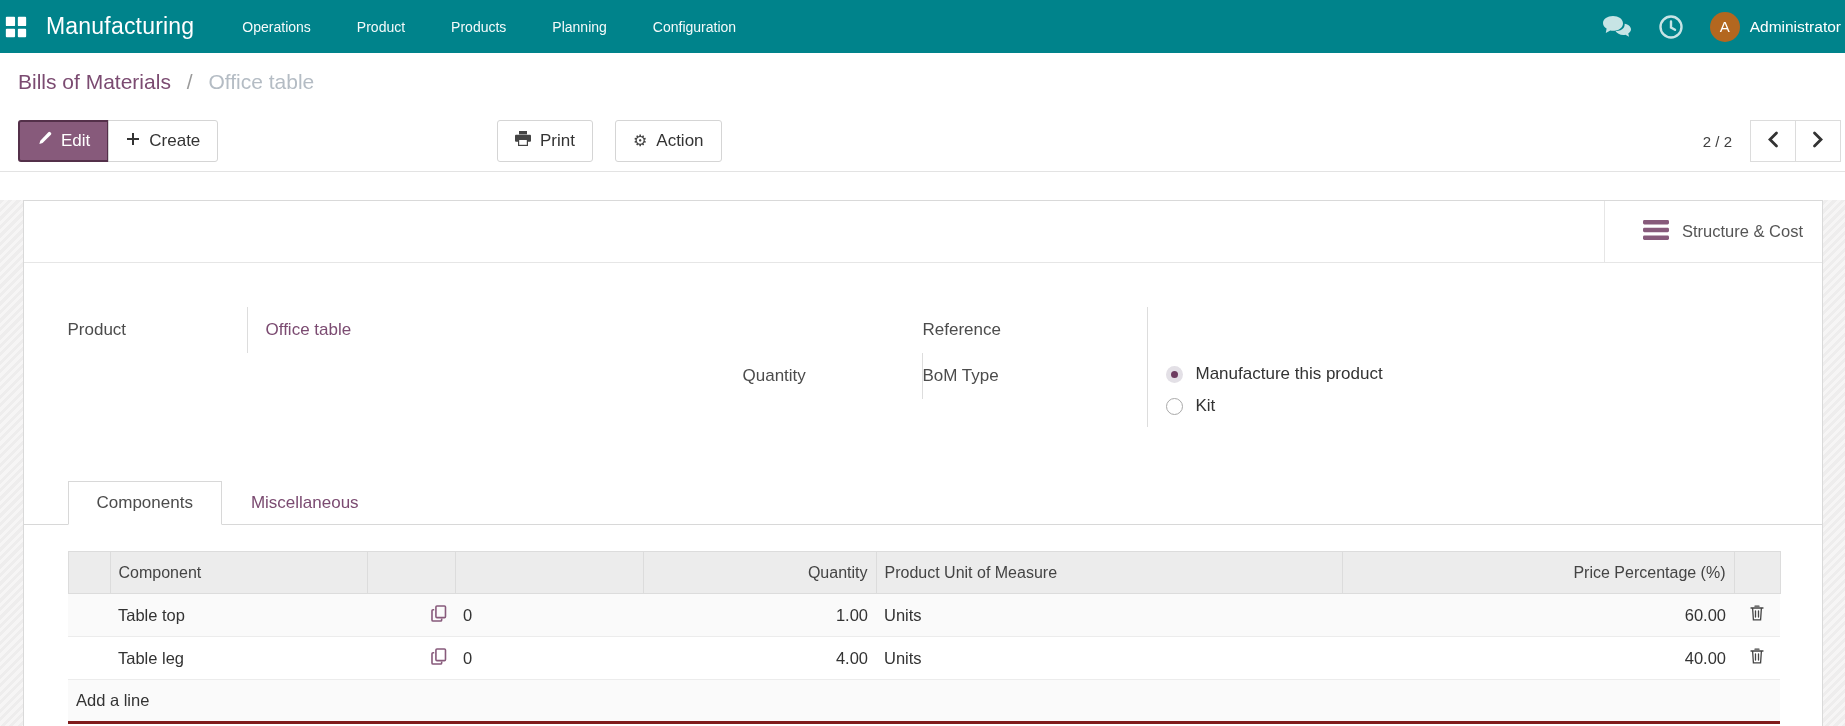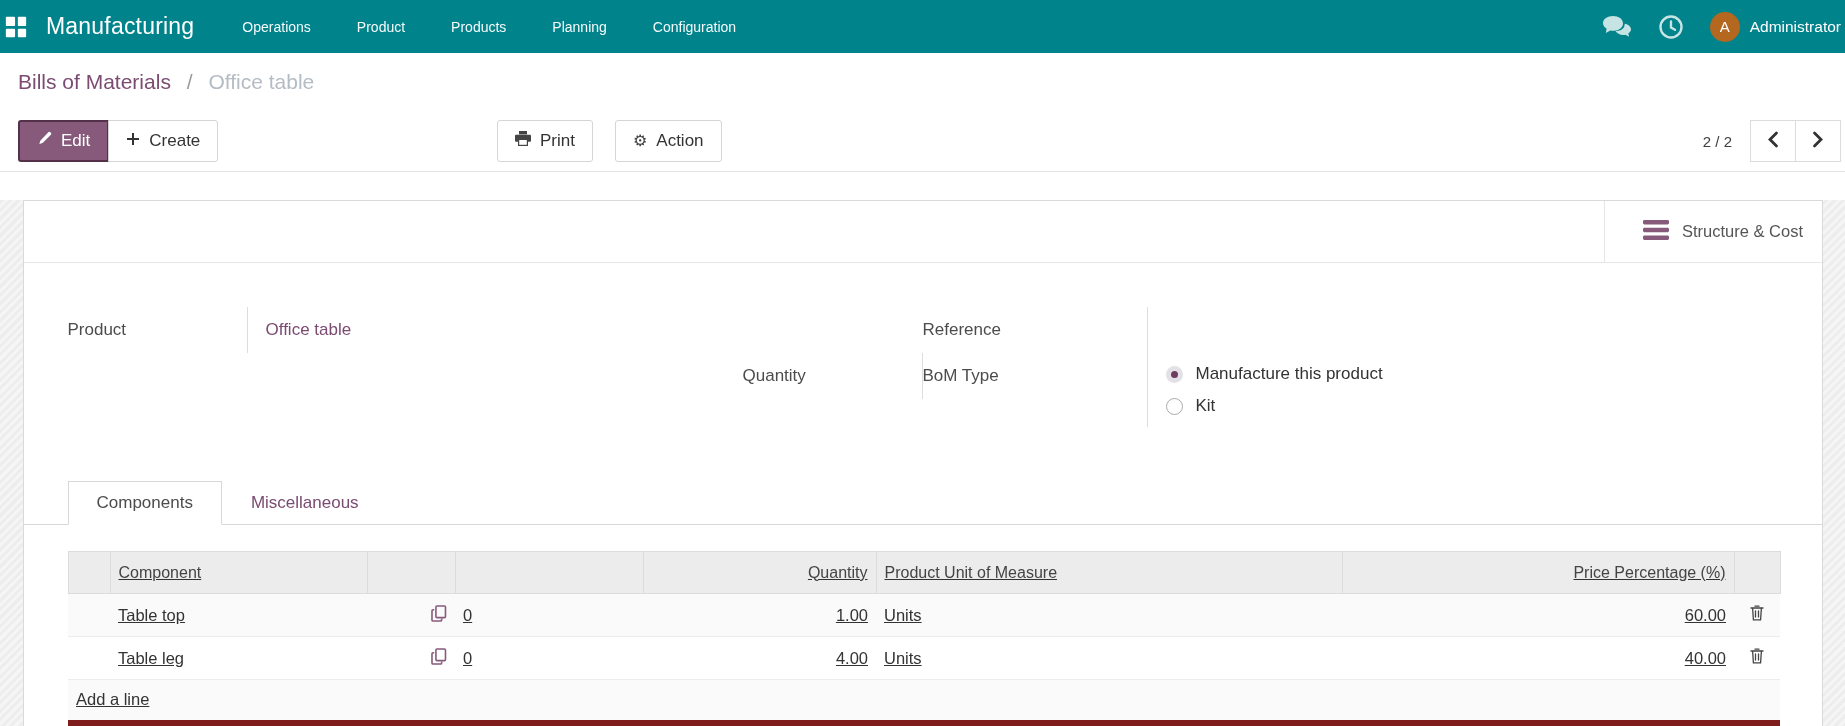--- a/index.html
+++ b/index.html
@@ -75,21 +75,21 @@
   .tab { padding:11px 28px; font-size:17px; cursor:pointer; margin-bottom:-1px; }
   .tab.active { background:#fff; border:1px solid #d8d8d8; border-bottom:1px solid #fff; color:#4c4c4c; }
   .tab.inactive { color:#7B4B71; border:1px solid transparent; }
 
   
   table.list { margin:26px 44px 0; width:1712px; border-collapse:collapse; table-layout:fixed; }
   table.list th { background:#ececec; border:1px solid #dcdcdc; height:42px; padding:0 8px;
                   font-weight:400; font-size:16px; color:#444; text-align:left; }
   table.list th.num, table.list td.num { text-align:right; }
   table.list td { height:43px; padding:0 8px; font-size:16.5px; color:#333; border-top:1px solid #ececec; }
-  table.list { border-bottom:6px solid #7f1d1d;text-decoration:underline; }
+  table.list { border-bottom:3px solid #7f1d1d; }
   tbody tr:nth-child(odd) td { background:#fafafa; }
   td.icon-cell { text-align:right; }
   td.trash-cell { text-align:center; cursor:pointer; }
   .add-line td { color:#7B4B71; padding-left:34px; cursor:pointer; background:#fafafa; }
 </style>
 </head>
 <body>
 
 <div class="navbar">
   <span class="apps-btn">

